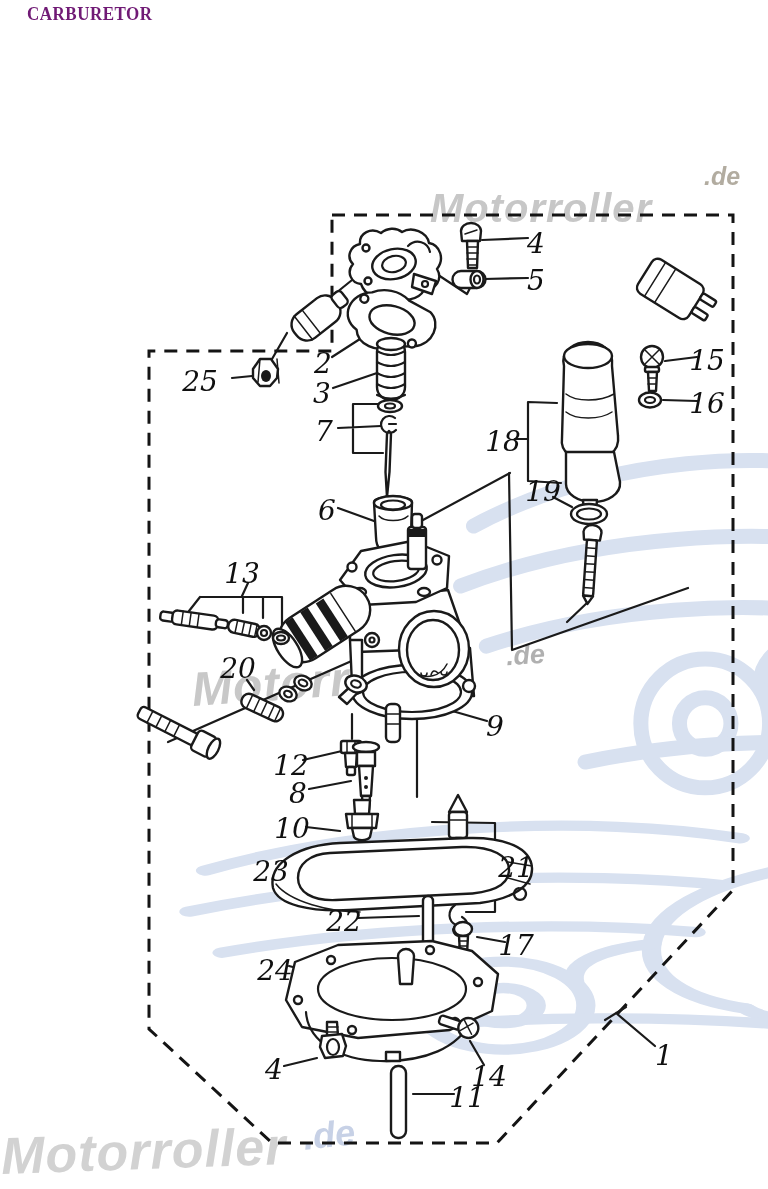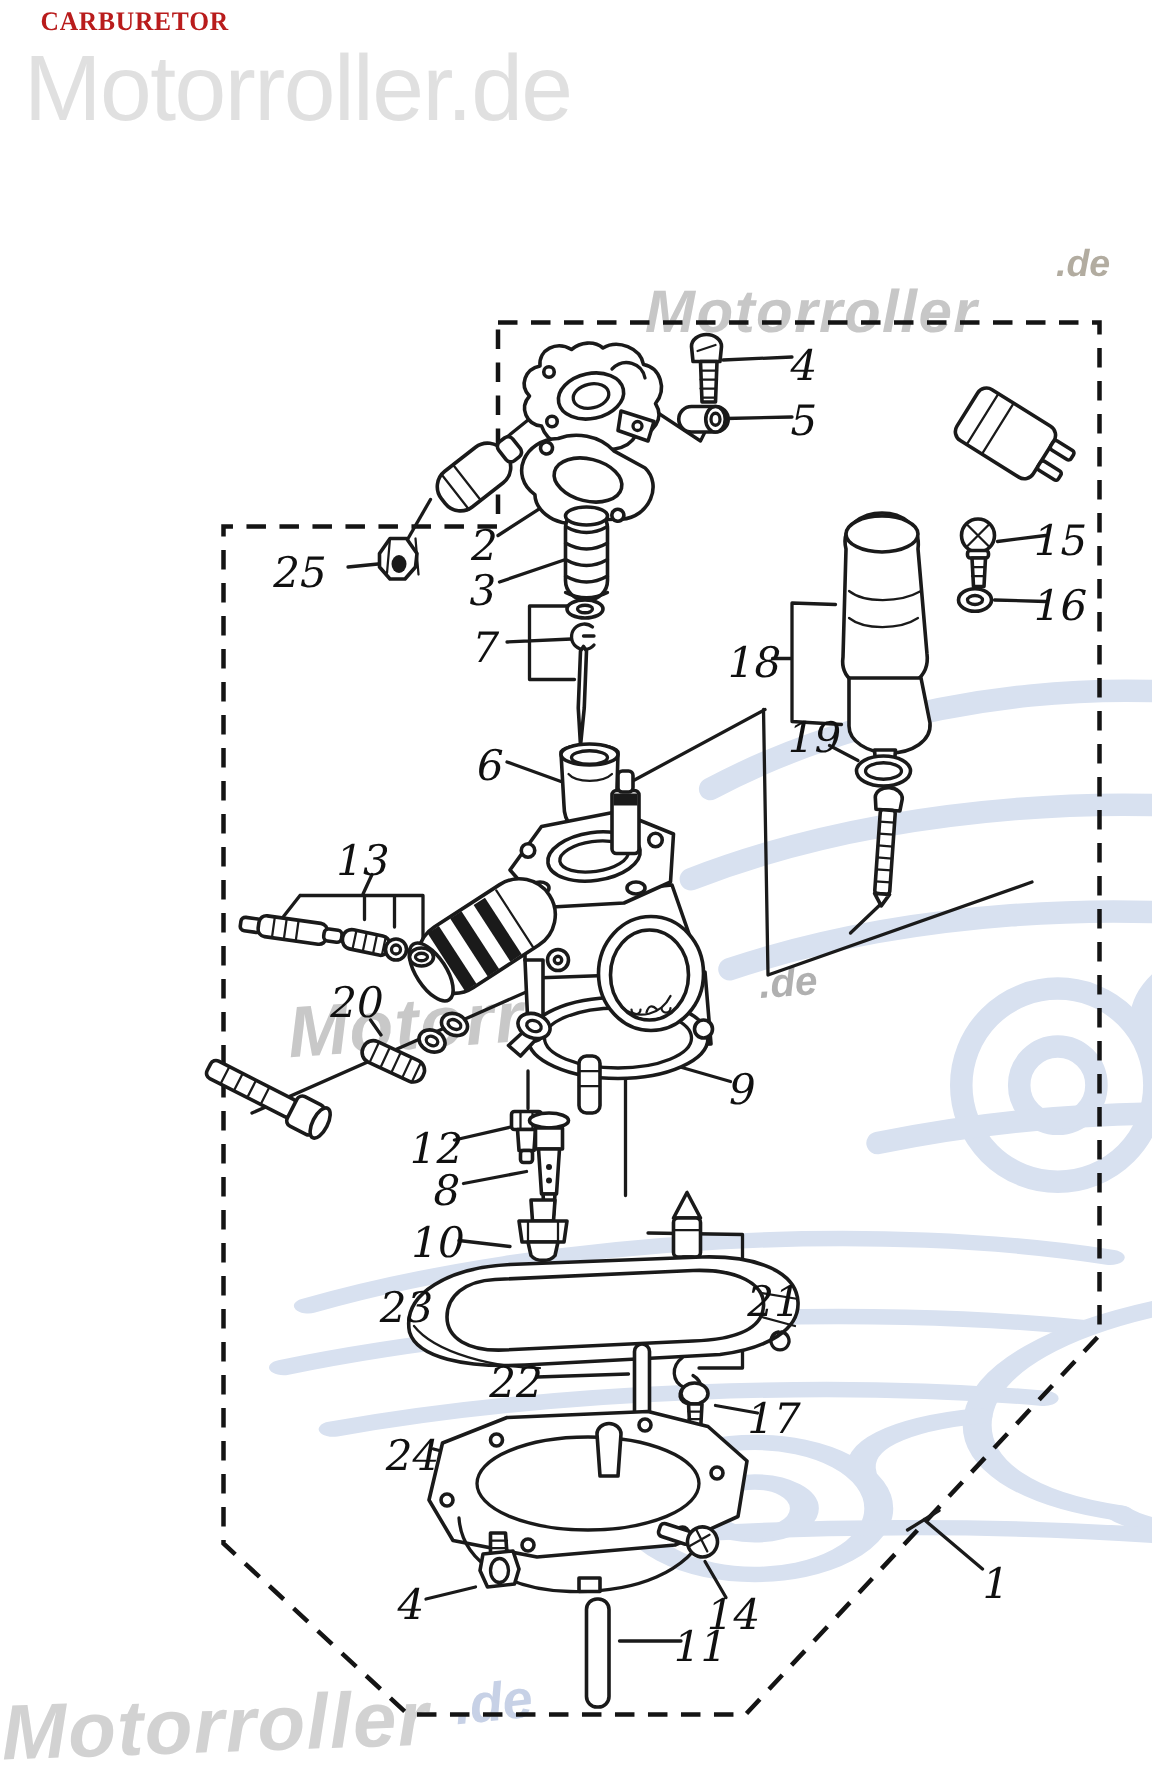--- a/index.html
+++ b/index.html
@@ -13,21 +13,21 @@
   .wm-de-tr{left:704px;top:162px;font-size:25px;font-weight:700;font-style:italic;color:#b2aca0;}
   .wm-brand-mid{left:190px;top:662px;font-size:48px;font-weight:700;font-style:italic;color:#c8c8c8;
                 transform:rotate(-4deg);transform-origin:left top;letter-spacing:1px;}
   .wm-de-mid{left:506px;top:640px;font-size:27px;font-weight:700;font-style:italic;color:#b0b0b0;transform:rotate(-4deg);}
   .wm-brand-bot{left:0px;top:1126px;font-size:52px;font-weight:700;font-style:italic;color:#d2d2d2;
                 transform:rotate(-2deg);transform-origin:left top;letter-spacing:1px;}
   .wm-de-bot{left:303px;top:1114px;font-size:36px;font-weight:700;font-style:italic;color:#c7d1e6;transform:rotate(-6deg);}
   .scooter-wm{color:#d8e1f0;}
   
   .page-title{position:absolute;left:27px;top:5px;font-family:"Liberation Serif",serif;
-              font-weight:700;font-size:17px;letter-spacing:0.5px;color:#b91c1c;transform:scaleY(1.05);}
+              font-weight:700;font-size:17px;letter-spacing:0.5px;color:#701a75;transform:scaleY(1.05);}
   
   svg .ln{stroke:#1a1a1a;stroke-width:2.2;fill:none;stroke-linecap:round;stroke-linejoin:round;}
   svg .pt{stroke:#1a1a1a;stroke-width:2.4;fill:#ffffff;stroke-linecap:round;stroke-linejoin:round;}
   svg .thin{stroke-width:1.5;}
   svg .dk{fill:#1a1a1a;stroke:none;}
   svg .dashed{stroke:#141414;stroke-width:3;fill:none;stroke-dasharray:13 9;stroke-linejoin:miter;}
   svg text.part-num{font-family:"DejaVu Serif",serif;font-style:italic;font-size:28px;fill:#101010;
                     text-anchor:middle;}
 </style>
 </head>
@@ -60,21 +60,20 @@
       <use href="#scooter" transform="translate(452,2) scale(0.95)"></use>
     </g>
     <g class="scooter-wm">
       <use href="#scooter" transform="translate(178,512) scale(1.22,0.65)"></use>
     </g>
     <g class="scooter-wm">
       <use href="#scooter" transform="translate(6,942) scale(0.9)"></use>
     </g>
   </svg>
 
-  <div class="wm wm-top">Motorroller.de</div>
   <div class="wm wm-de-tr">.de</div>
   <div class="wm wm-brand-tr">Motorroller</div>
   <div class="wm wm-de-mid">.de</div>
   <div class="wm wm-brand-mid">Motorroller</div>
   <div class="wm wm-de-bot">.de</div>
   <div class="wm wm-brand-bot">Motorroller</div>
 
   <svg class="layer" viewBox="0 0 768 1189">
 
     <path class="dashed" d="M332,215 H733 V890 L497,1143 H272 L149,1029 V351 H332 Z"></path>

